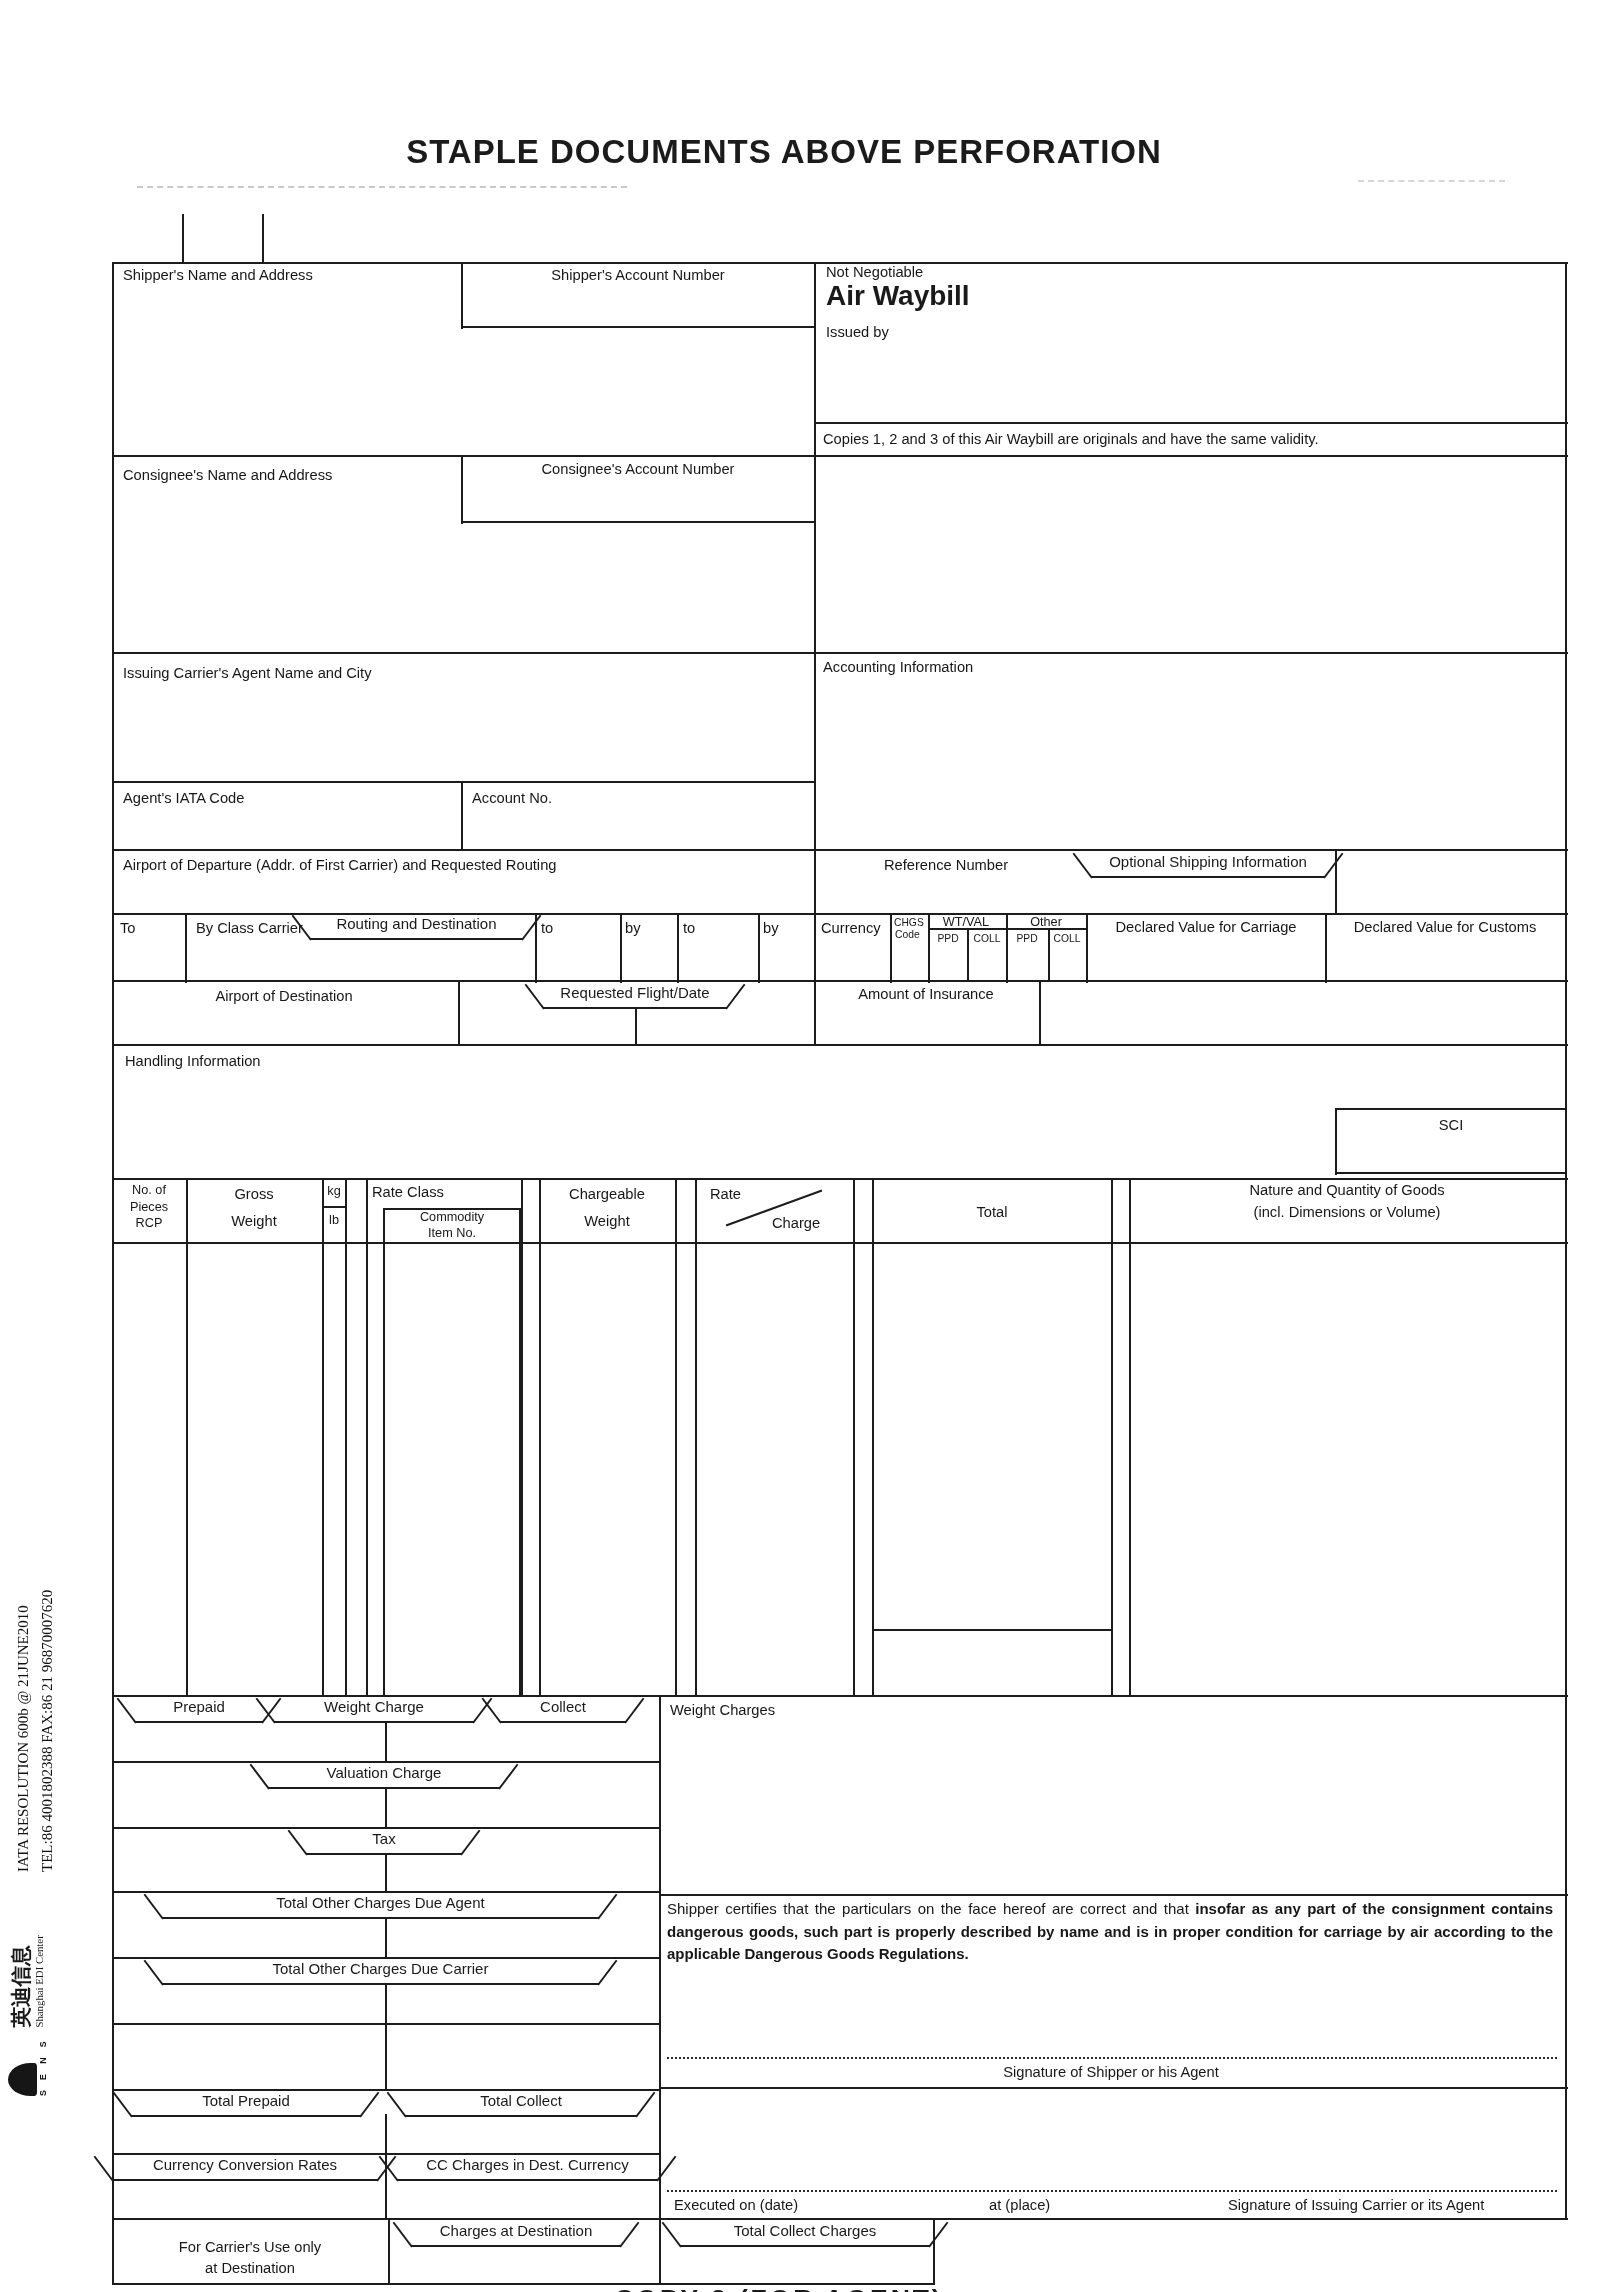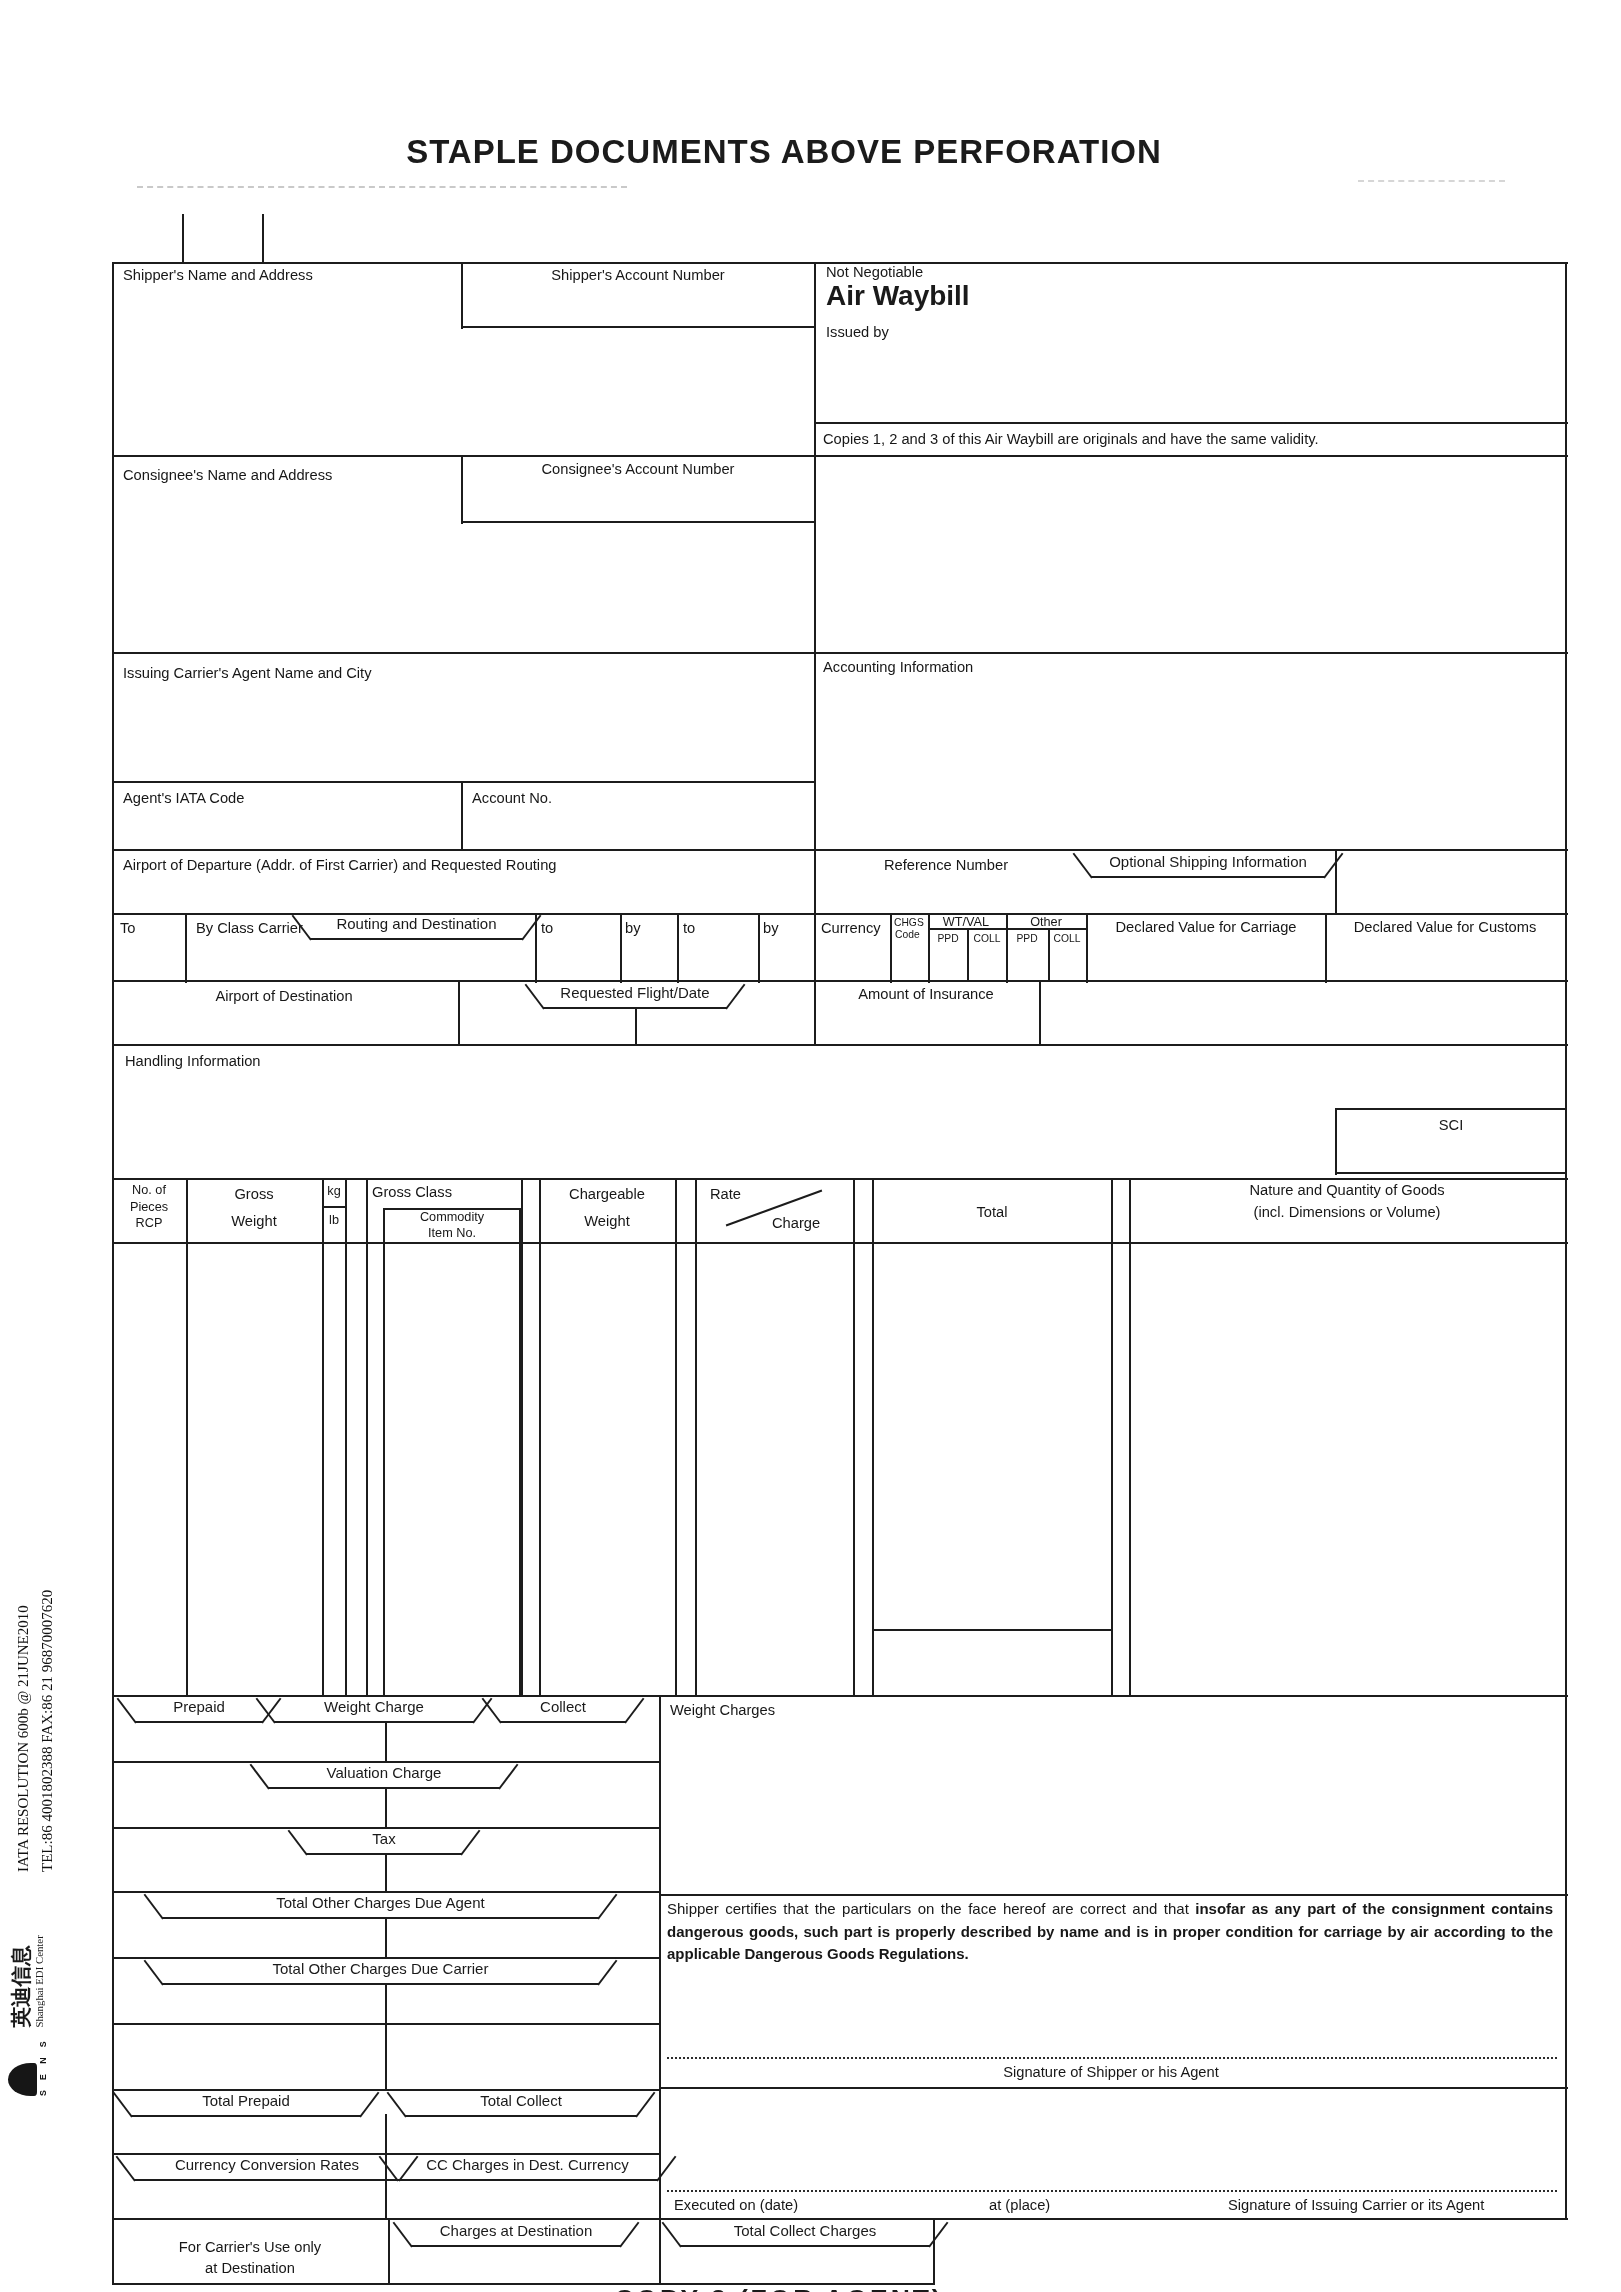--- a/index.html
+++ b/index.html
@@ -173,21 +173,21 @@
   <i class="hl" style="left:872px;top:1629px;width:241px"></i>
   <i class="hl" style="left:112px;top:1695px;width:1456px"></i>
 
   <div class="lblc md" style="left:149px;top:1183px">No. of</div>
   <div class="lblc md" style="left:149px;top:1200px">Pieces</div>
   <div class="lblc md" style="left:149px;top:1216px">RCP</div>
   <div class="lblc" style="left:254px;top:1186px">Gross</div>
   <div class="lblc" style="left:254px;top:1213px">Weight</div>
   <div class="lblc md" style="left:334px;top:1184px">kg</div>
   <div class="lblc md" style="left:334px;top:1213px">lb</div>
-  <div class="lbl" style="left:372px;top:1184px">Gross Class</div>
+  <div class="lbl" style="left:372px;top:1184px">Rate Class</div>
   <div class="lblc md" style="left:452px;top:1210px">Commodity</div>
   <div class="lblc md" style="left:452px;top:1226px">Item No.</div>
   <div class="lblc" style="left:607px;top:1186px">Chargeable</div>
   <div class="lblc" style="left:607px;top:1213px">Weight</div>
   <div class="lbl" style="left:710px;top:1186px">Rate</div>
   <i class="slash" style="left:723px;top:1207px"></i>
   <div class="lbl" style="left:772px;top:1215px">Charge</div>
   <div class="lblc" style="left:992px;top:1204px">Total</div>
   <div class="lblc" style="left:1347px;top:1182px">Nature and Quantity of Goods</div>
   <div class="lblc" style="left:1347px;top:1204px">(incl. Dimensions or Volume)</div>
@@ -226,21 +226,21 @@
   <i class="hl" style="left:112px;top:2023px;width:549px"></i>
   <i class="hl" style="left:112px;top:2089px;width:549px"></i>
   <div class="trap" style="left:131px;top:2091px;width:230px">
       <span>Total Prepaid</span>
     </div>
   <div class="trap" style="left:405px;top:2091px;width:232px">
       <span>Total Collect</span>
     </div>
   <i class="vl" style="left:385px;top:2114px;height:106px"></i>
   <i class="hl" style="left:112px;top:2153px;width:549px"></i>
-  <div class="trap" style="left:134px;top:2155px;width:266px">
+  <div class="trap" style="left:112px;top:2155px;width:266px">
       <span>Currency Conversion Rates</span>
     </div>
   <div class="trap" style="left:397px;top:2155px;width:261px">
       <span>CC Charges in Dest. Currency</span>
     </div>
   <i class="hl" style="left:112px;top:2218px;width:1456px"></i>
   <div class="lblc" style="left:250px;top:2239px">For Carrier's Use only</div>
   <div class="lblc" style="left:250px;top:2260px">at Destination</div>
   <i class="vl" style="left:388px;top:2218px;height:67px"></i>
   <div class="trap" style="left:411px;top:2221px;width:210px">

